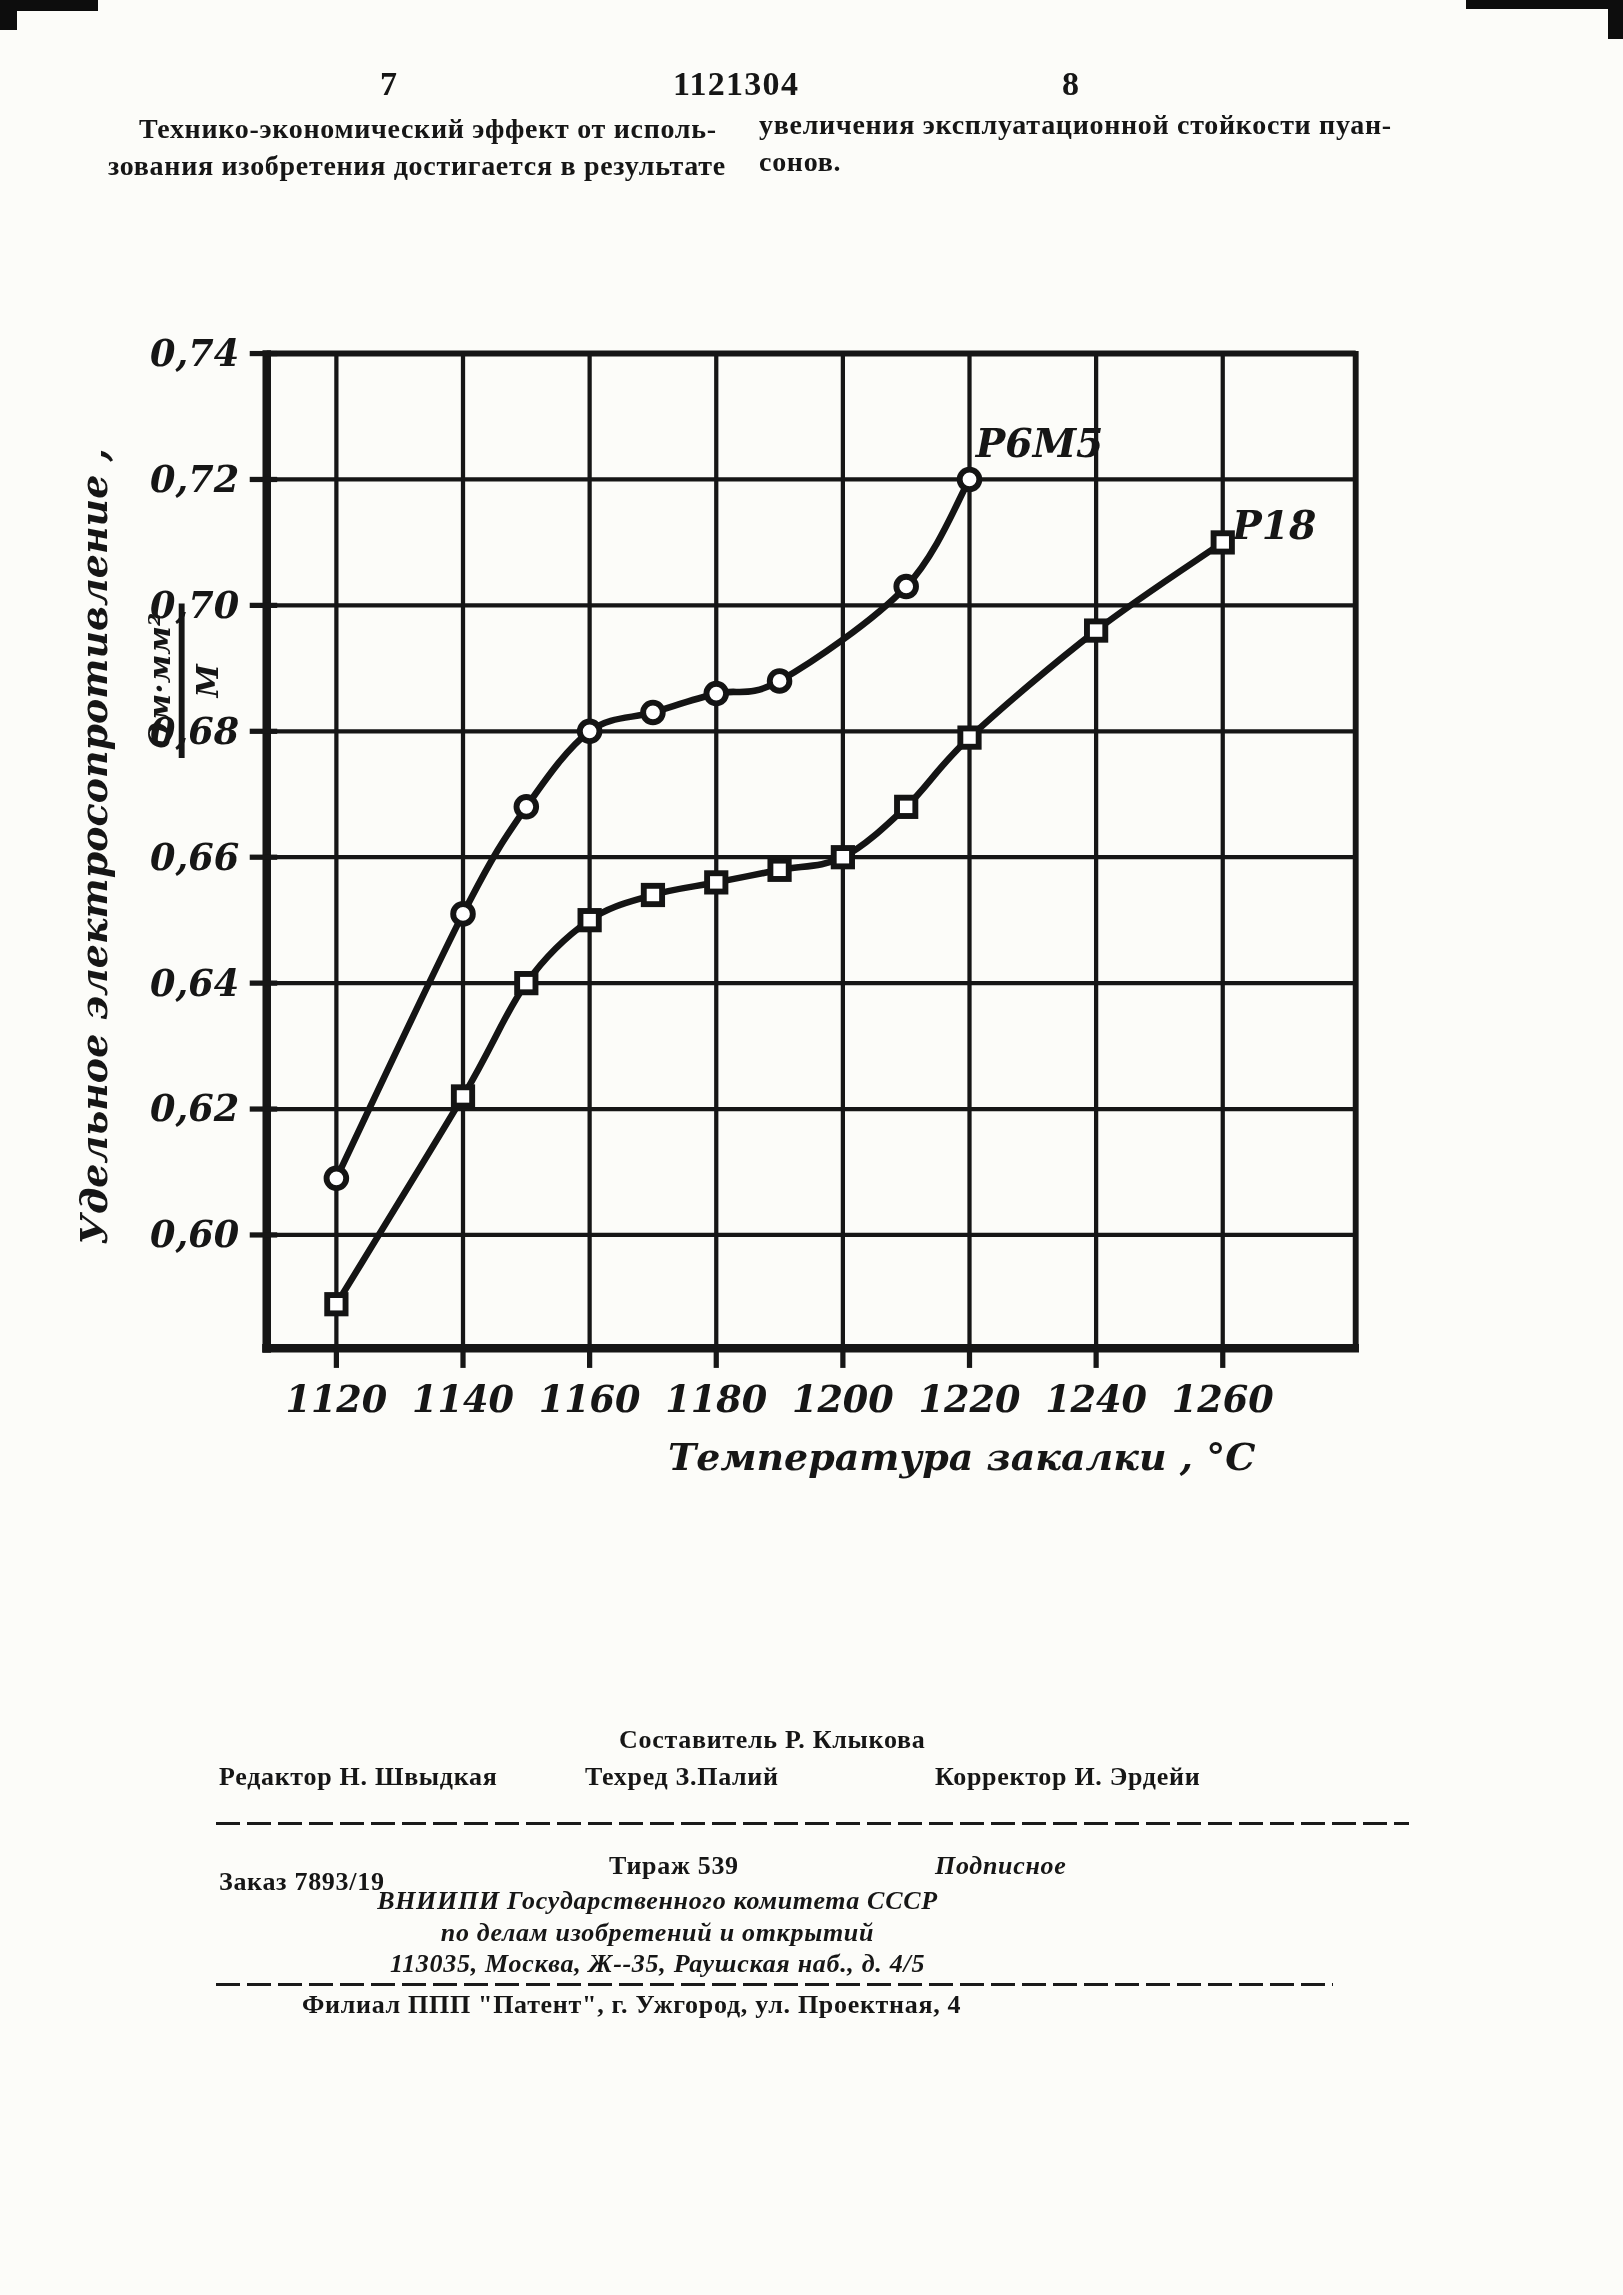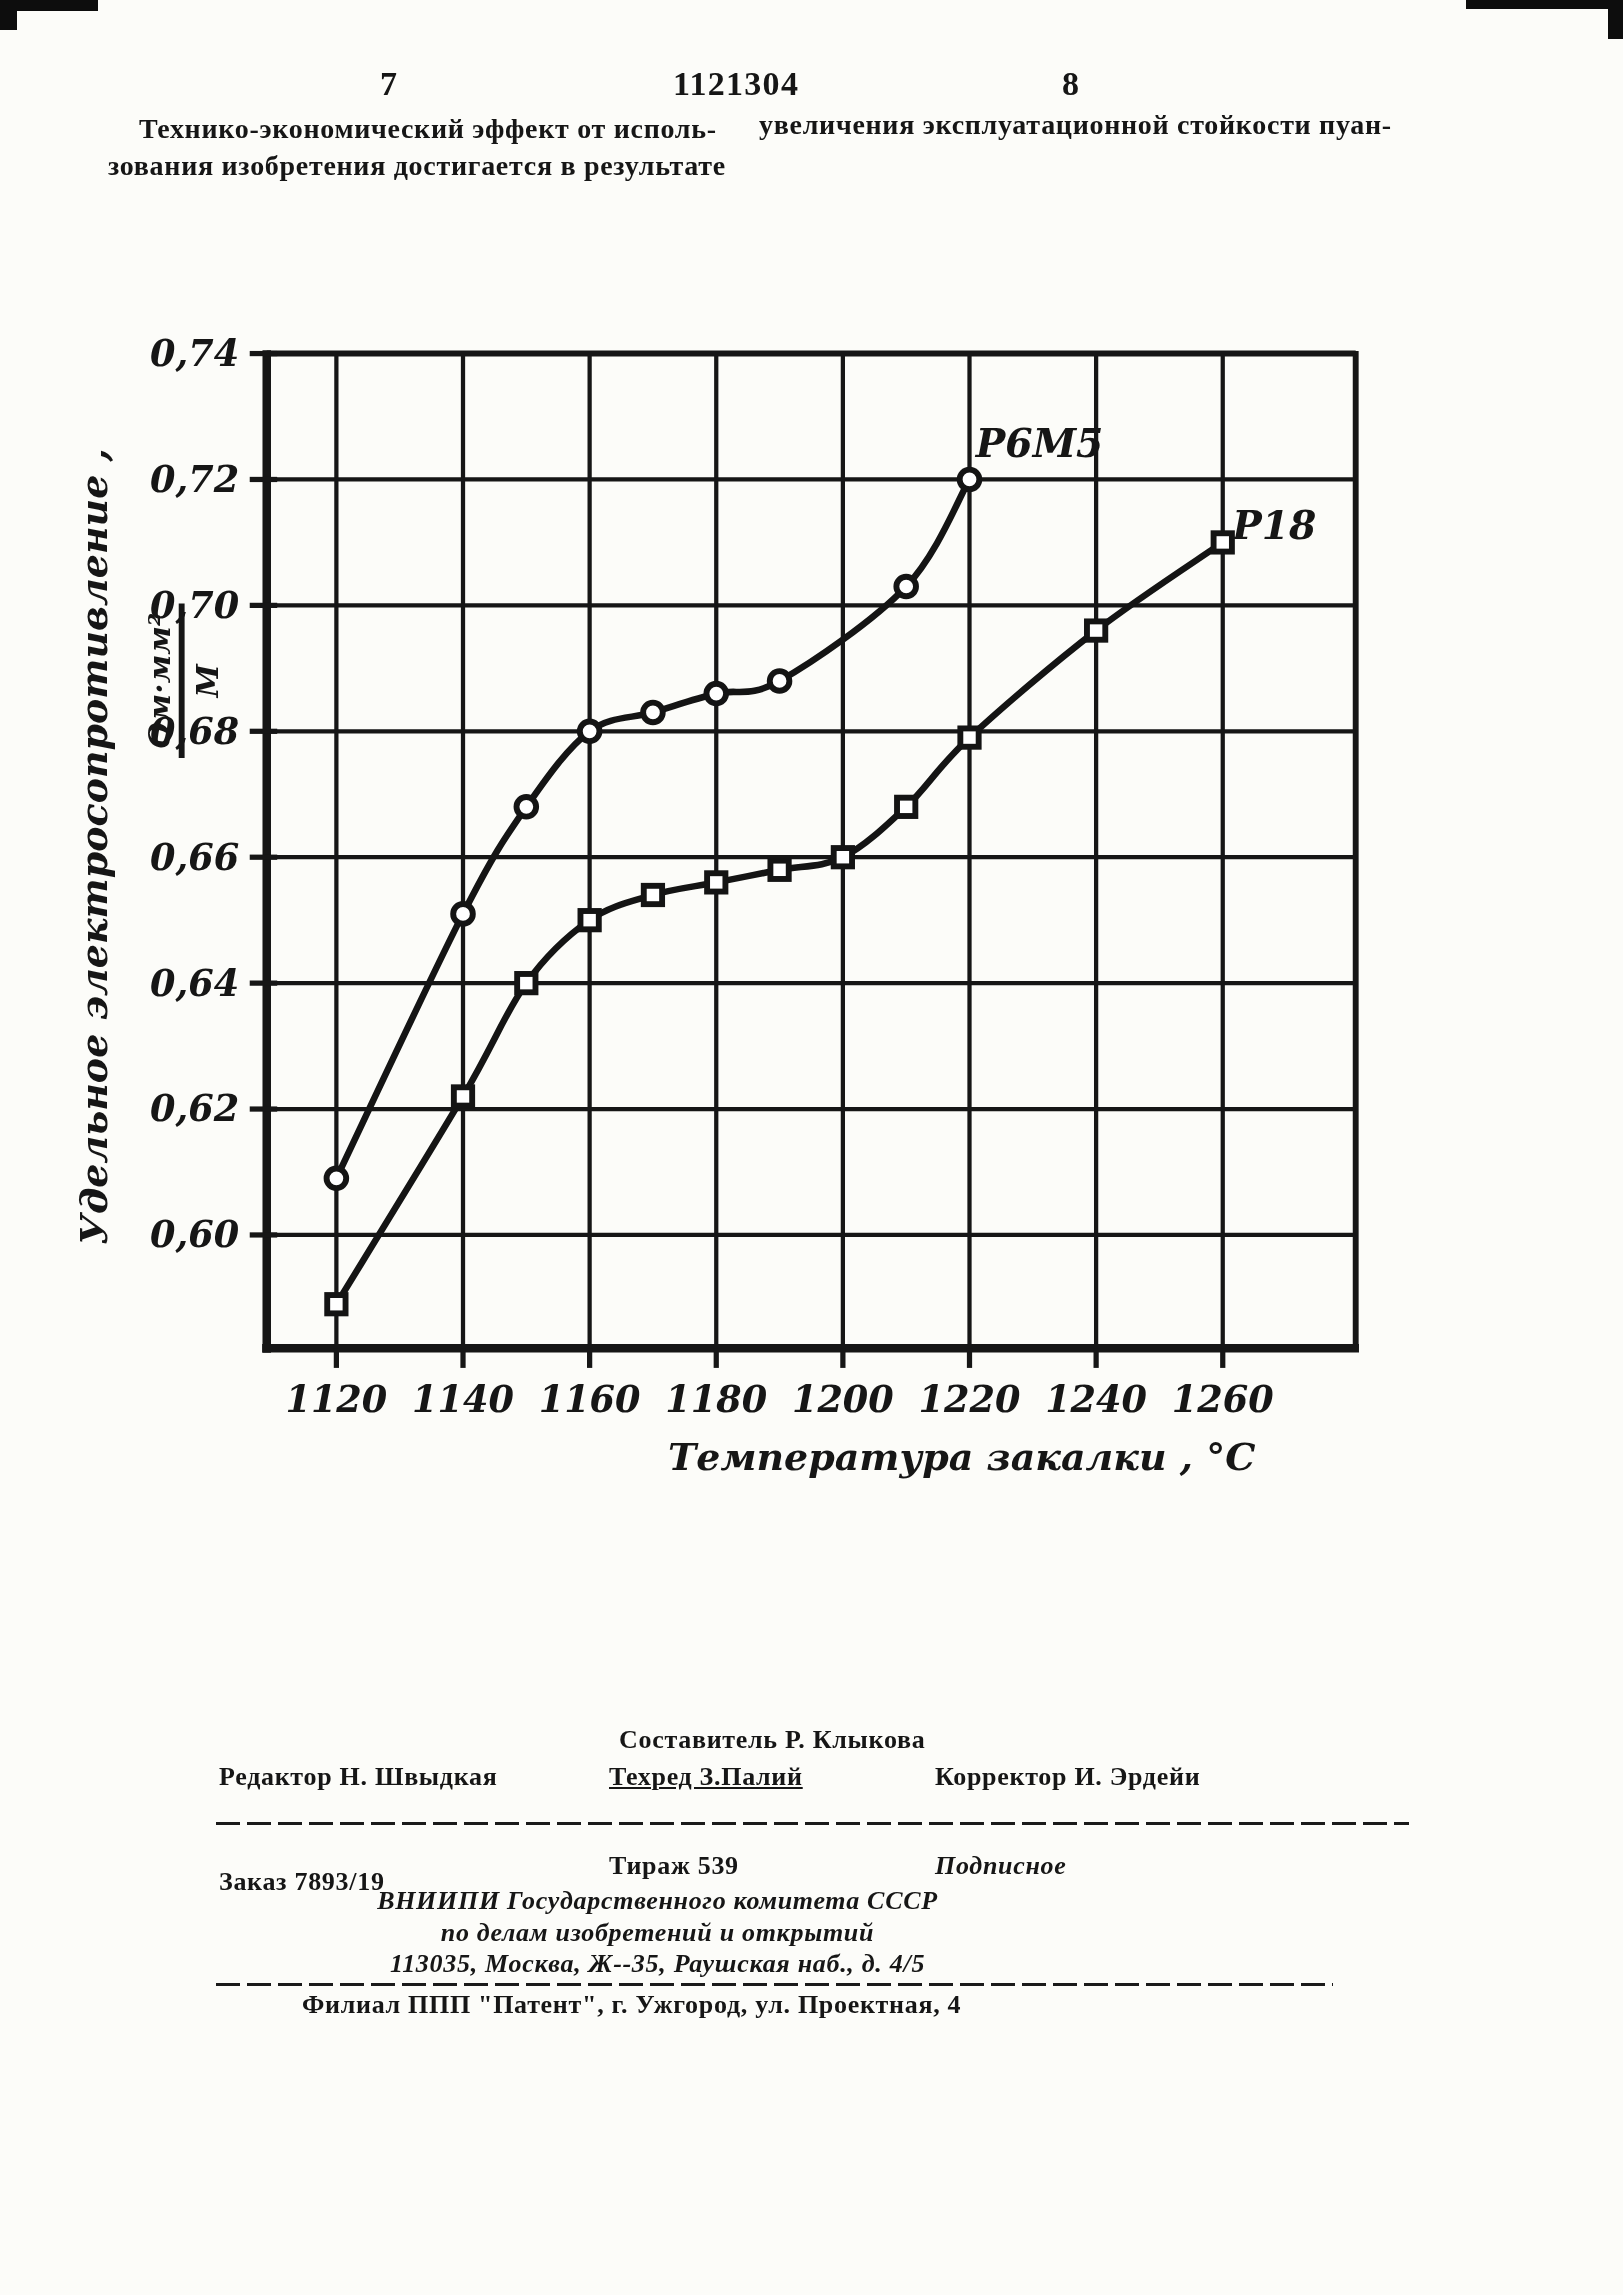--- a/index.html
+++ b/index.html
@@ -34,20 +34,21 @@
   <span class="hdr-num" style="left:380px;">7</span>
   <span class="hdr-num" style="left:673px;">1121304</span>
   <span class="hdr-num" style="left:1062px;">8</span>
 
   <div class="bodycol" style="left:108px;top:110px;">
     <div class="indent">Технико-экономический эффект от исполь-</div>
     <div>зования изобретения достигается в результате</div>
   </div>
   <div class="bodycol" style="left:759px;top:106px;">
     <div>увеличения эксплуатационной стойкости пуан-</div>
+    <div>сонов.</div>
   </div>
 
   <div class="chart-wrap">
     <svg id="chart-svg" viewBox="0 0 2260 1870" width="1479" height="1224">
       <g id="grid">
           <line x1="454.4186046511628" y1="100" x2="454.4186046511628" y2="1620" stroke="#161616" stroke-width="6.5"></line>
           <line x1="647.9069767441861" y1="100" x2="647.9069767441861" y2="1620" stroke="#161616" stroke-width="6.5"></line>
           <line x1="841.3953488372093" y1="100" x2="841.3953488372093" y2="1620" stroke="#161616" stroke-width="6.5"></line>
           <line x1="1034.8837209302326" y1="100" x2="1034.8837209302326" y2="1620" stroke="#161616" stroke-width="6.5"></line>
           <line x1="1228.372093023256" y1="100" x2="1228.372093023256" y2="1620" stroke="#161616" stroke-width="6.5"></line>
@@ -142,21 +143,21 @@
           <text class="frac" x="0" y="-18" text-anchor="middle">Ом·мм²</text>
           <line x1="-118" y1="0" x2="118" y2="0" stroke="#161616" stroke-width="9"></line>
           <text class="frac" x="0" y="56" text-anchor="middle">М</text>
         </g>
       </g>
     </svg>
   </div>
 
   <div class="ftr" style="left:619px;top:1725px;">Составитель Р. Клыкова</div>
   <div class="ftr" style="left:219px;top:1762px;text-align:right;">Редактор Н. Швыдкая</div>
-  <div class="ftr" style="left:609px;top:1762px;text-decoration:underline;">Техред З.Палий</div>
+  <div class="ftr" style="left:585px;top:1762px;">Техред З.Палий</div>
   <div class="ftr" style="left:935px;top:1762px;">Корректор И. Эрдейи</div>
 
   <div class="rule" style="left:216px;top:1822px;width:1193px;"></div>
 
   <div class="ftr" style="left:219px;top:1851px;margin-top:16px;">Заказ 7893/19</div>
   <div class="ftr" style="left:609px;top:1851px;">Тираж 539</div>
   <div class="ftr" style="left:935px;top:1851px;font-style:italic;">Подписное</div>
 
   <div class="ftr ftr-center" style="left:281px;top:1886px;width:753px;">ВНИИПИ Государственного комитета СССР</div>
   <div class="ftr ftr-center" style="left:281px;top:1918px;width:753px;">по делам изобретений и открытий</div>

